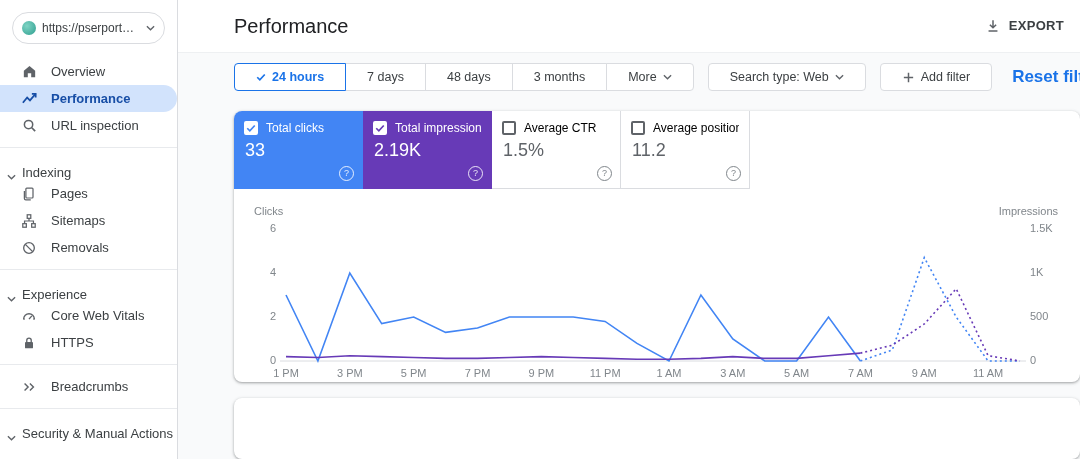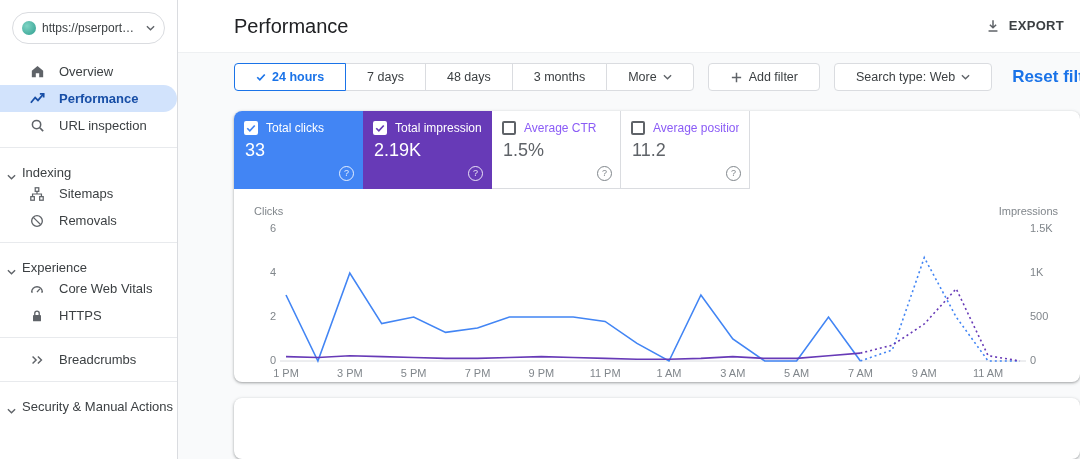--- a/index.html
+++ b/index.html
@@ -10,21 +10,21 @@
   }
   
   .sidebar{width:178px;min-width:178px;height:100%;border-right:1px solid #dadce0;
     background:#fff;padding-top:12px;box-sizing:border-box;overflow:hidden}
   .prop-selector{margin:0 12px 14px;height:32px;border:1px solid #dadce0;border-radius:16px;
     display:flex;align-items:center;gap:6px;padding:0 9px;cursor:pointer;box-sizing:border-box}
   .favicon{width:14px;height:14px;min-width:14px;border-radius:50%;
     background:radial-gradient(circle at 35% 35%,#7fd4c4,#2e9e8f)}
   .prop-text{font-size:12px;color:#3c4043;white-space:nowrap;overflow:hidden;text-overflow:ellipsis;flex:1}
   .caret-ic{color:#5f6368;display:flex;align-items:center}
-  .nav-item{display:flex;align-items:center;gap:13px;height:27px;padding-left:28px;
+  .nav-item{display:flex;align-items:center;gap:13px;height:27px;padding-left:20px;
     font-size:13px;color:#3c4043;cursor:pointer;border-radius:0 14px 14px 0;white-space:nowrap}
   .nav-item.active{background:#d2e3fc;color:#174ea6;font-weight:bold}
   .nav-ic{width:18px;height:18px;color:#5f6368;display:flex;align-items:center;justify-content:center}
   .nav-item.active .nav-ic{color:#174ea6}
   .sb-divider{height:1px;background:#e8eaed;margin:8px 0}
   .section-header{display:flex;align-items:flex-end;gap:6px;height:24px;padding-left:7px;
     font-size:13px;color:#3c4043;cursor:pointer;white-space:nowrap}
   .section-header .caret-ic svg{width:9px;height:6px}
   
   .main{flex:1;display:flex;flex-direction:column;background:#f9fafb;min-width:0}
@@ -54,21 +54,21 @@
     box-shadow:0 1px 2px rgba(60,64,67,.3),0 1px 3px 1px rgba(60,64,67,.15);overflow:hidden}
   .tiles{display:flex}
   .tile{width:129px;min-width:129px;height:78px;position:relative;padding:10px 10px;
     box-sizing:border-box;border-right:1px solid #dadce0;border-bottom:1px solid #dadce0;
     cursor:pointer;background:#fff}
   .tile.colored{border-color:transparent}
   .tile-top{display:flex;align-items:center;gap:8px}
   .cb{width:14px;height:14px;min-width:14px;border:2px solid #5f6368;border-radius:2px;
     box-sizing:border-box;display:flex;align-items:center;justify-content:center}
   .colored .cb{background:#fff;border-color:#fff}
-  .tile-label{font-size:12px;color:#8b5cf6;white-space:nowrap;overflow:hidden}
+  .tile-label{font-size:12px;color:#000000;white-space:nowrap;overflow:hidden}
   .colored .tile-label{color:#fff}
   .tile-value{font-size:18px;margin-top:5px;padding-left:1px;color:#5f6368}
   .colored .tile-value{color:#fff}
   .help{position:absolute;right:8px;bottom:7px;width:13px;height:13px;border-radius:50%;
     font-size:9px;line-height:13px;text-align:center;color:#80868b;border:1px solid #80868b}
   .colored .help{color:rgba(255,255,255,.85);border-color:rgba(255,255,255,.85)}
   
   .chart-wrap{padding:14px 16px 18px}
   #perf-chart{display:block}
   #perf-chart text{font-family:"Liberation Sans",sans-serif;font-size:11px;fill:#80868b}
@@ -118,20 +118,29 @@
       <div class="section-header">
         <span class="caret-ic">
           <svg viewBox="0 0 10 6" width="9" height="6">
             <path d="M1 1 L5 5 L9 1" fill="none" stroke="currentColor" stroke-width="1.5"></path>
           </svg>
         </span>
         <span>Indexing</span>
       </div>
       <div class="nav-item">
         <span class="nav-ic">
+          <svg viewBox="0 0 18 18" width="16" height="16">
+            <rect x="5.5" y="2.5" width="8" height="11" rx="1" fill="none" stroke="currentColor" stroke-width="1.4"></rect>
+            <path d="M3.8 5.5 V14 a1.6 1.6 0 0 0 1.6 1.6 H11" fill="none" stroke="currentColor" stroke-width="1.4"></path>
+          </svg>
+        </span>
+        <span class="nav-label">Pages</span>
+      </div>
+      <div class="nav-item">
+        <span class="nav-ic">
           <svg viewBox="0 0 18 18" width="16" height="16" fill="none" stroke="currentColor" stroke-width="1.4">
             <rect x="7" y="2" width="4" height="4"></rect>
             <rect x="2" y="12" width="4" height="4"></rect>
             <rect x="12" y="12" width="4" height="4"></rect>
             <path d="M9 6 V9 M9 9 H4 V12 M9 9 H14 V12"></path>
           </svg>
         </span>
         <span class="nav-label">Sitemaps</span>
       </div>
       <div class="nav-item">
@@ -227,34 +236,34 @@
         <button class="chip seg">
           <span>More</span>
           <span class="dd">
             <svg viewBox="0 0 10 6" width="9" height="6">
               <path d="M1 1 L5 5 L9 1" fill="none" stroke="currentColor" stroke-width="1.5"></path>
             </svg>
           </span>
         </button>
       </div>
     <button class="chip rounded">
-      <span class="plus">
-        <svg viewBox="0 0 14 14" width="13" height="13">
-            <path d="M7 2 V12 M2 7 H12" stroke="currentColor" stroke-width="1.6"></path>
-          </svg>
-      </span>
-      <span>Add filter</span>
-    </button>
-    <button class="chip rounded">
       <span>Search type: Web</span>
       <span class="dd">
         <svg viewBox="0 0 10 6" width="9" height="6">
             <path d="M1 1 L5 5 L9 1" fill="none" stroke="currentColor" stroke-width="1.5"></path>
           </svg>
       </span>
+    </button>
+    <button class="chip rounded">
+      <span class="plus">
+        <svg viewBox="0 0 14 14" width="13" height="13">
+            <path d="M7 2 V12 M2 7 H12" stroke="currentColor" stroke-width="1.6"></path>
+          </svg>
+      </span>
+      <span>Add filter</span>
     </button>
     <button class="link-btn">Reset filters</button>
     <span class="last-update">Last update: 3 hours ago</span>
   </div>
 
   <div class="card">
     <div class="tiles" id="tiles">
         <div class="tile colored" style="background: rgb(66, 133, 244);">
           <div class="tile-top">
             <span class="cb" style="color:#4285f4">

